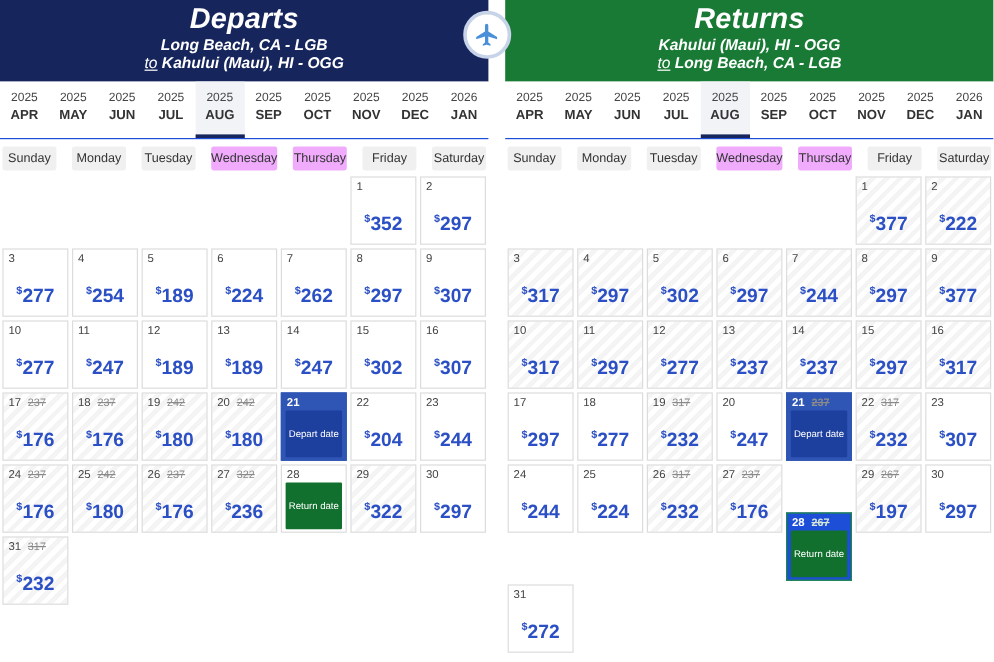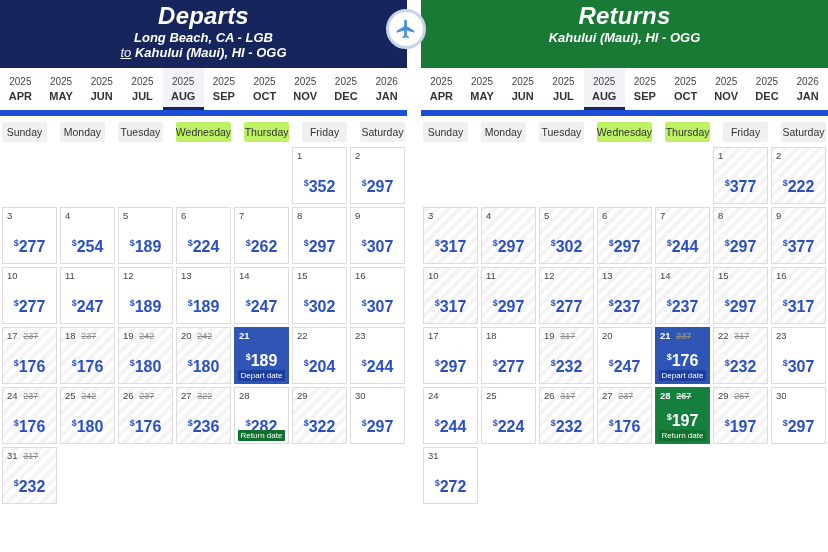--- a/index.html
+++ b/index.html
@@ -53,21 +53,21 @@
     display: flex; align-items: center; justify-content: center;
     z-index: 5;
   }
   .plane-badge svg { display: block; }
 
   
   .months {
     display: flex;
     height: 48px;
     background: #ffffff;
-    border-bottom: 6px solid #1d4ed8;
+    border-bottom: 1px solid #1d4ed8;
   }
   .month {
     flex: 1;
     text-align: center;
     font-size: 11px;
     font-weight: bold;
     color: #333333;
     line-height: 15px;
     padding-top: 6px;
     cursor: pointer;
@@ -87,21 +87,21 @@
   }
   .wd {
     flex: 1;
     text-align: center;
     font-size: 10.5px;
     color: #333333;
     background: #f0f0f0;
     padding: 4px 0;
     border-radius: 2px;
   }
-  .wd.mid { background: #bef264; text-align: center; }
+  .wd.mid { background: #f0abfc; text-align: center; }
 
   
   .grid {
     display: grid;
     grid-template-columns: repeat(7, 1fr);
     gap: 3px;
     padding: 3px 2px;
   }
   .cell {
     height: 57px;
@@ -148,34 +148,35 @@
     border-color: #2f55b5;
   }
   .cell.sel-depart .daynum { color: #ffffff; font-weight: bold; }
   .cell.sel-depart .price { color: #ffffff; bottom: 14px; }
   .cell.sel-return {
     background: #ffffff;
     border-color: #dcdcdc;
   }
   .cell.sel-return .price { color: #2b4fc4; bottom: 14px; }
   .cell.sel-return.green {
-    background: #15803d;
+    background: #1d4ed8;
     border-color: #1a8a3c;
+    margin-top: 40px;
   }
   .cell.sel-return.green .daynum { color: #ffffff; font-weight: bold; }
   .cell.sel-return.green .oldprice { color: #d8e8d8; }
   .cell.sel-return.green .price { color: #ffffff; }
   .tag {
     position: absolute;
     left: 3px; right: 3px;
     bottom: 2px;
     font-size: 8px;
     color: #ffffff;
     text-align: center;
-    padding: 1px 0;
+    padding: 15px 0;
     border-radius: 1px;
   }
   .tag.depart { background: #1d3f9e; }
   .tag.ret { background: #12702f; }
 </style>
 </head>
 <body>
 
 <div class="page">
 
@@ -347,20 +348,24 @@
   <div class="plane-badge">
     <svg width="22" height="22" viewBox="0 0 24 24" aria-hidden="true">
       <path d="M21 16v-2l-8-5V3.5A1.5 1.5 0 0 0 11.5 2 1.5 1.5 0 0 0 10 3.5V9l-8 5v2l8-2.5V19l-2 1.5V22l3.5-1 3.5 1v-1.5L13 19v-5.5z" fill="#4a90d9"></path>
     </svg>
   </div>
 
   <div class="panel">
     <div class="hdr return">
       <div class="hdr-title">Returns</div>
       <div class="hdr-route">Kahului (Maui), HI - OGG</div>
+      <div class="hdr-route">
+        <span class="to">to</span>
+        <span>Long Beach, CA - LGB</span>
+      </div>
     </div>
     <div class="months">
         <div class="month"><span class="yr">2025</span><span>APR</span></div>
         <div class="month"><span class="yr">2025</span><span>MAY</span></div>
         <div class="month"><span class="yr">2025</span><span>JUN</span></div>
         <div class="month"><span class="yr">2025</span><span>JUL</span></div>
         <div class="month sel"><span class="yr">2025</span><span>AUG</span></div>
         <div class="month"><span class="yr">2025</span><span>SEP</span></div>
         <div class="month"><span class="yr">2025</span><span>OCT</span></div>
         <div class="month"><span class="yr">2025</span><span>NOV</span></div>

